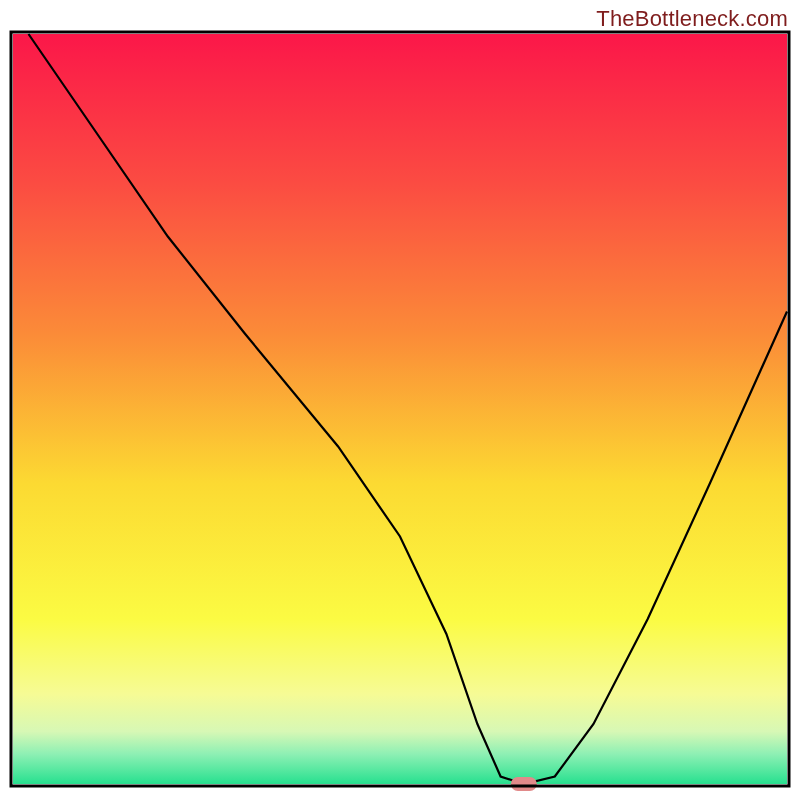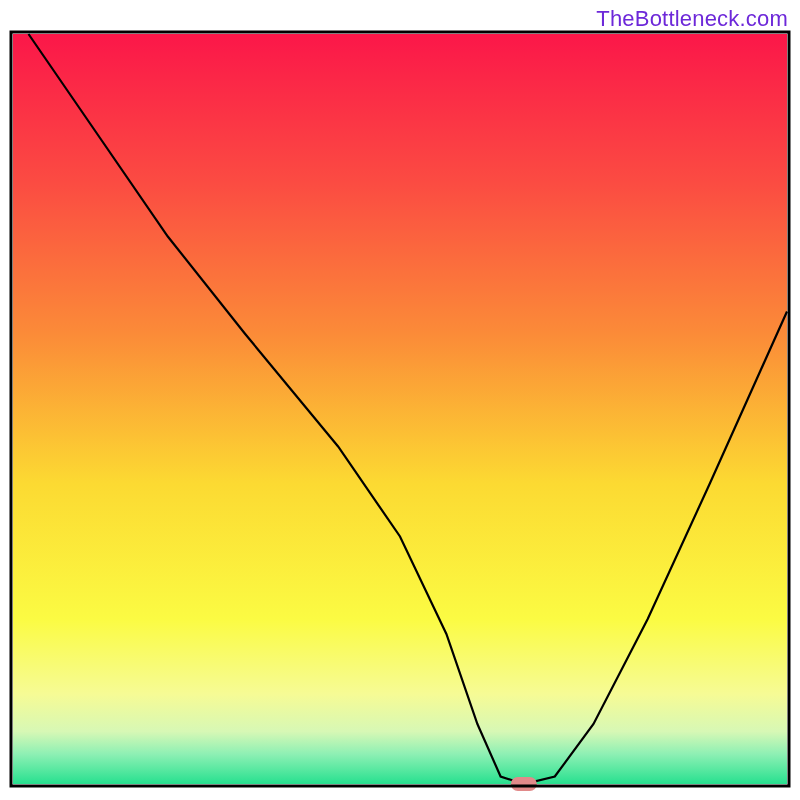--- a/index.html
+++ b/index.html
@@ -13,21 +13,21 @@
   .container {
     position: relative;
     width: 800px;
     height: 800px;
   }
   .watermark {
     position: absolute;
     top: 6px;
     right: 12px;
     font-size: 22px;
-    color: #6d28d9;
+    color: #7f1d1d;
     font-weight: 500;
     letter-spacing: 0.2px;
   }
   svg {
     display: block;
     position: absolute;
     top: 0;
     left: 0;
   }
 </style>

